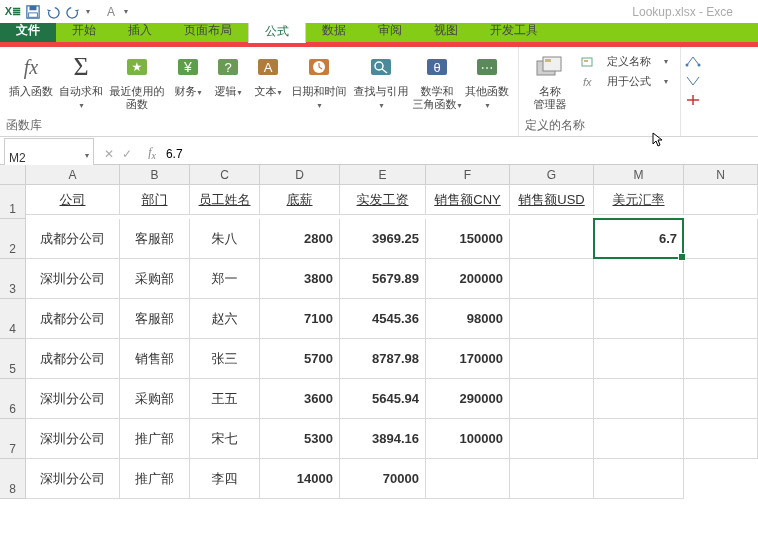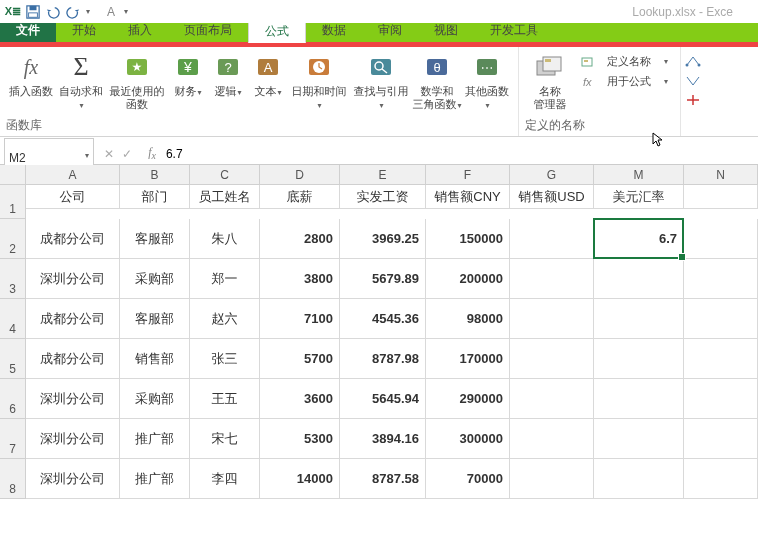--- a/index.html
+++ b/index.html
@@ -191,21 +191,21 @@
     border-bottom: 1px solid #d9d9d9;
     padding: 0 6px;
     height: 40px;
     display: flex;
     align-items: center;
     font-size: 13px;
     color: #333;
     overflow: hidden;
     white-space: nowrap;
   }
-  .dcell.header-row { height: 24px; }
+  .dcell.header-row { height: 30px; text-decoration: underline; }
   .dcell.center { justify-content: center; }
   .dcell.right { justify-content: flex-end; font-weight: bold; }
   .dcell.thead { font-size: 13px; justify-content: center; }
 
   .active-cell {
     position: absolute;
     border: 2px solid #1a7a3f;
     pointer-events: none;
     box-sizing: border-box;
   }
@@ -507,31 +507,30 @@
   <div class="dcell"></div>
   <div class="dcell"></div>
   <div class="dcell"></div>
 
   <div class="rcell">7</div>
   <div class="dcell center">深圳分公司</div>
   <div class="dcell center">推广部</div>
   <div class="dcell center">宋七</div>
   <div class="dcell right">5300</div>
   <div class="dcell right">3894.16</div>
-  <div class="dcell right">300000</div>
+  <div class="dcell right">100000</div>
   <div class="dcell"></div>
   <div class="dcell"></div>
   <div class="dcell"></div>
 
   <div class="rcell">8</div>
   <div class="dcell center">深圳分公司</div>
   <div class="dcell center">推广部</div>
   <div class="dcell center">李四</div>
   <div class="dcell right">14000</div>
-  <div class="dcell right">8787.58</div>
   <div class="dcell right">70000</div>
   <div class="dcell"></div>
   <div class="dcell"></div>
   <div class="dcell"></div>
 
   <div class="active-cell" id="active-outline" style="left: 593px; top: 53px; width: 91px; height: 41px;"></div>
 </div>
 
 <span class="cursor-img" id="cursor" style="left: 650px; top: 132px;">
   <svg width="16" height="16" viewBox="0 0 16 16">

